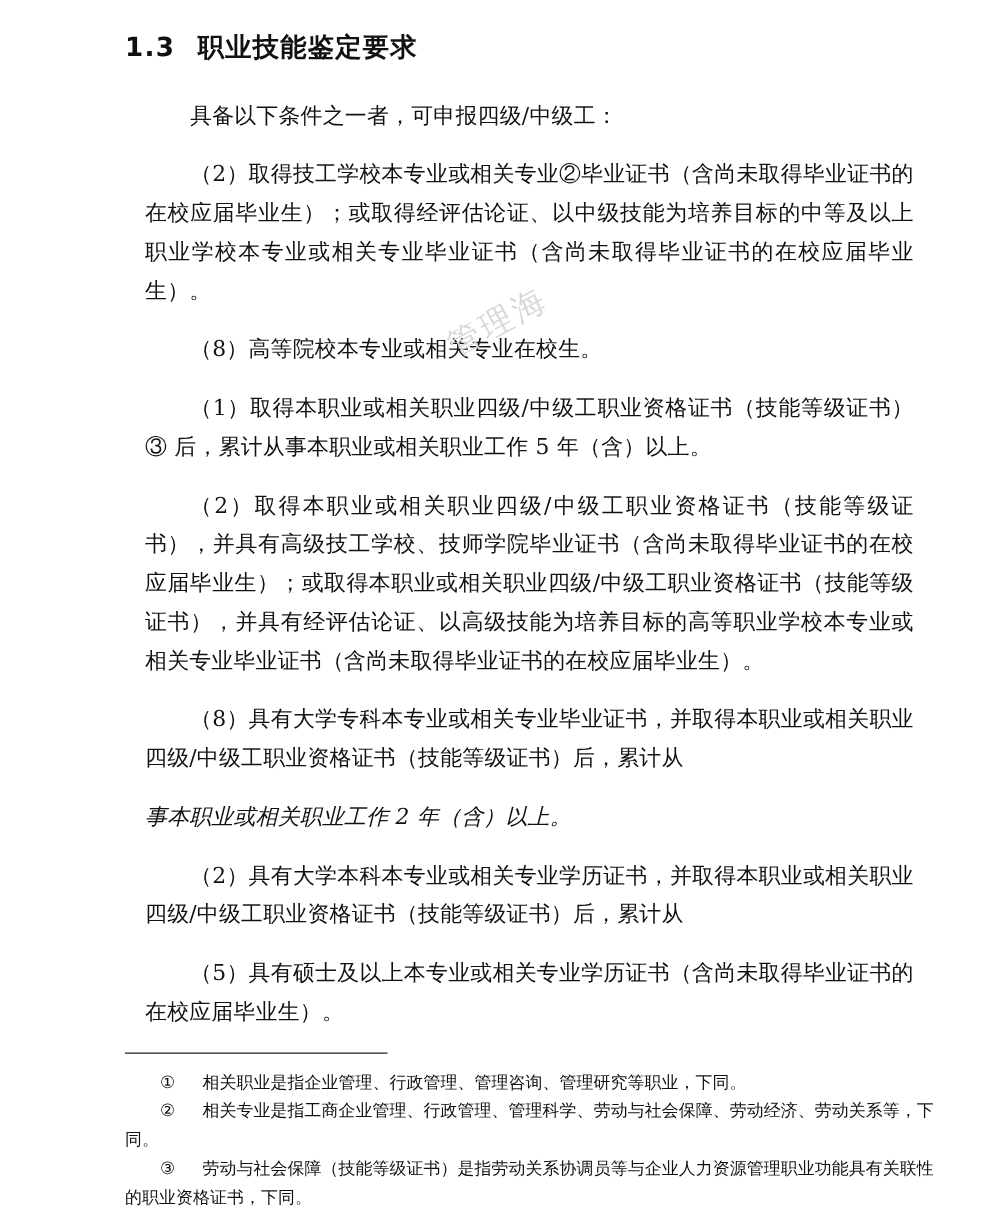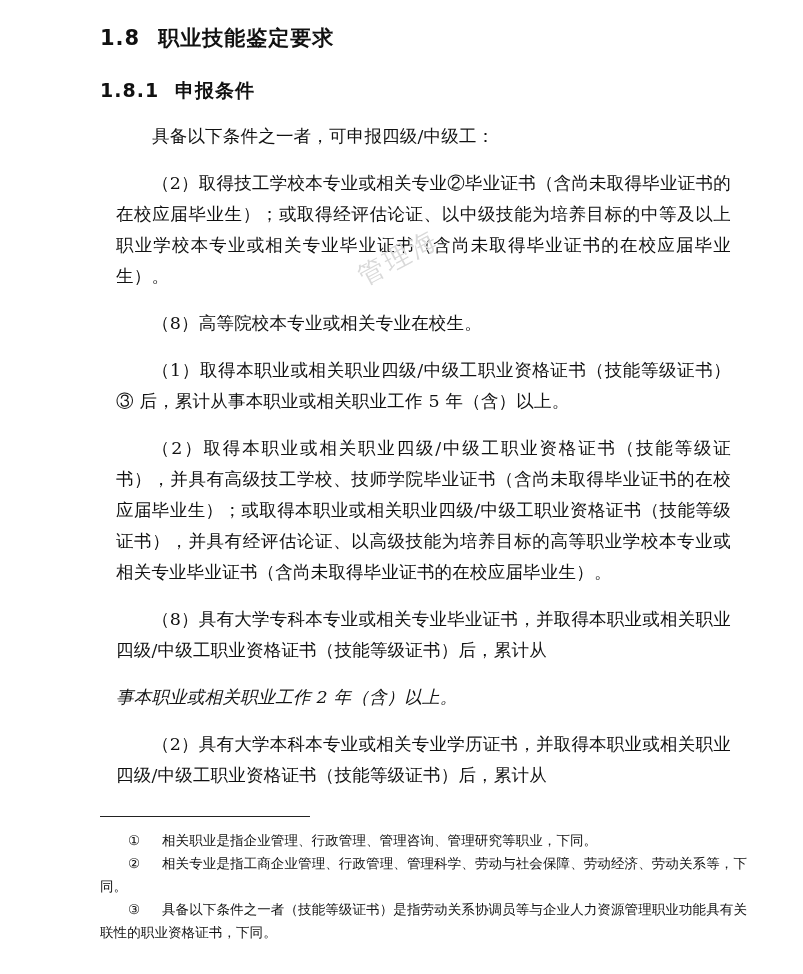--- a/index.html
+++ b/index.html
@@ -61,21 +61,21 @@
     text-indent: 0;
     font-style: italic;
   }
   .gap-before {
     margin-top: 0px;
   }
   .notes {
     position: absolute;
     left: 100px;
     right: 56px;
-    bottom: 30px;
+    bottom: 4px;
   }
   .rule {
     width: 210px;
     height: 1px;
     background: #222;
     margin: 0 0 12px 0;
   }
   .note {
     font-size: 13.5px;
     line-height: 23px;
@@ -105,43 +105,41 @@
   }
 </style>
 </head>
 <body>
 
 <div class="page">
 
   <div class="watermark">管理海</div>
 
   <h2 class="h2">
-    <span class="num">1.8</span><span>职业技能鉴定要求</span>
+    <span class="num">1.3</span><span>职业技能鉴定要求</span>
   </h2>
 
-  <h3 class="h3">
-    <span class="num">1.8.1</span><span>申报条件</span>
-  </h3>
 
   <p class="body indent">具备以下条件之一者，可申报四级/中级工：</p>
   <p class="body indent">（2）取得技工学校本专业或相关专业②毕业证书（含尚未取得毕业证书的在校应届毕业生）；或取得经评估论证、以中级技能为培养目标的中等及以上职业学校本专业或相关专业毕业证书（含尚未取得毕业证书的在校应届毕业生）。</p>
   <p class="body indent">（8）高等院校本专业或相关专业在校生。</p>
   <p class="body indent">（1）取得本职业或相关职业四级/中级工职业资格证书（技能等级证书）③ 后，累计从事本职业或相关职业工作 5 年（含）以上。</p>
   <p class="body indent">（2）取得本职业或相关职业四级/中级工职业资格证书（技能等级证书），并具有高级技工学校、技师学院毕业证书（含尚未取得毕业证书的在校应届毕业生）；或取得本职业或相关职业四级/中级工职业资格证书（技能等级证书），并具有经评估论证、以高级技能为培养目标的高等职业学校本专业或相关专业毕业证书（含尚未取得毕业证书的在校应届毕业生）。</p>
   <p class="body indent">（8）具有大学专科本专业或相关专业毕业证书，并取得本职业或相关职业四级/中级工职业资格证书（技能等级证书）后，累计从</p>
   <p class="body noindent gap-before">事本职业或相关职业工作 2 年（含）以上。</p>
   <p class="body indent">（2）具有大学本科本专业或相关专业学历证书，并取得本职业或相关职业四级/中级工职业资格证书（技能等级证书）后，累计从</p>
+  <p class="body indent">（5）具有硕士及以上本专业或相关专业学历证书（含尚未取得毕业证书的在校应届毕业生）。</p>
 
   <div class="notes">
     <div class="rule"></div>
 
     <p class="note">
       <span class="mark">①</span><span>相关职业是指企业管理、行政管理、管理咨询、管理研究等职业，下同。</span>
     </p>
     <p class="note">
       <span class="mark">②</span><span>相关专业是指工商企业管理、行政管理、管理科学、劳动与社会保障、劳动经济、劳动关系等，下同。</span>
     </p>
     <p class="note">
-      <span class="mark">③</span><span>具备以下条件之一者（技能等级证书）是指劳动关系协调员等与企业人力资源管理职业功能具有关联性的职业资格证书，下同。</span>
+      <span class="mark">③</span><span>劳动与社会保障（技能等级证书）是指劳动关系协调员等与企业人力资源管理职业功能具有关联性的职业资格证书，下同。</span>
     </p>
   </div>
 
 </div>
 
 </body></html>

